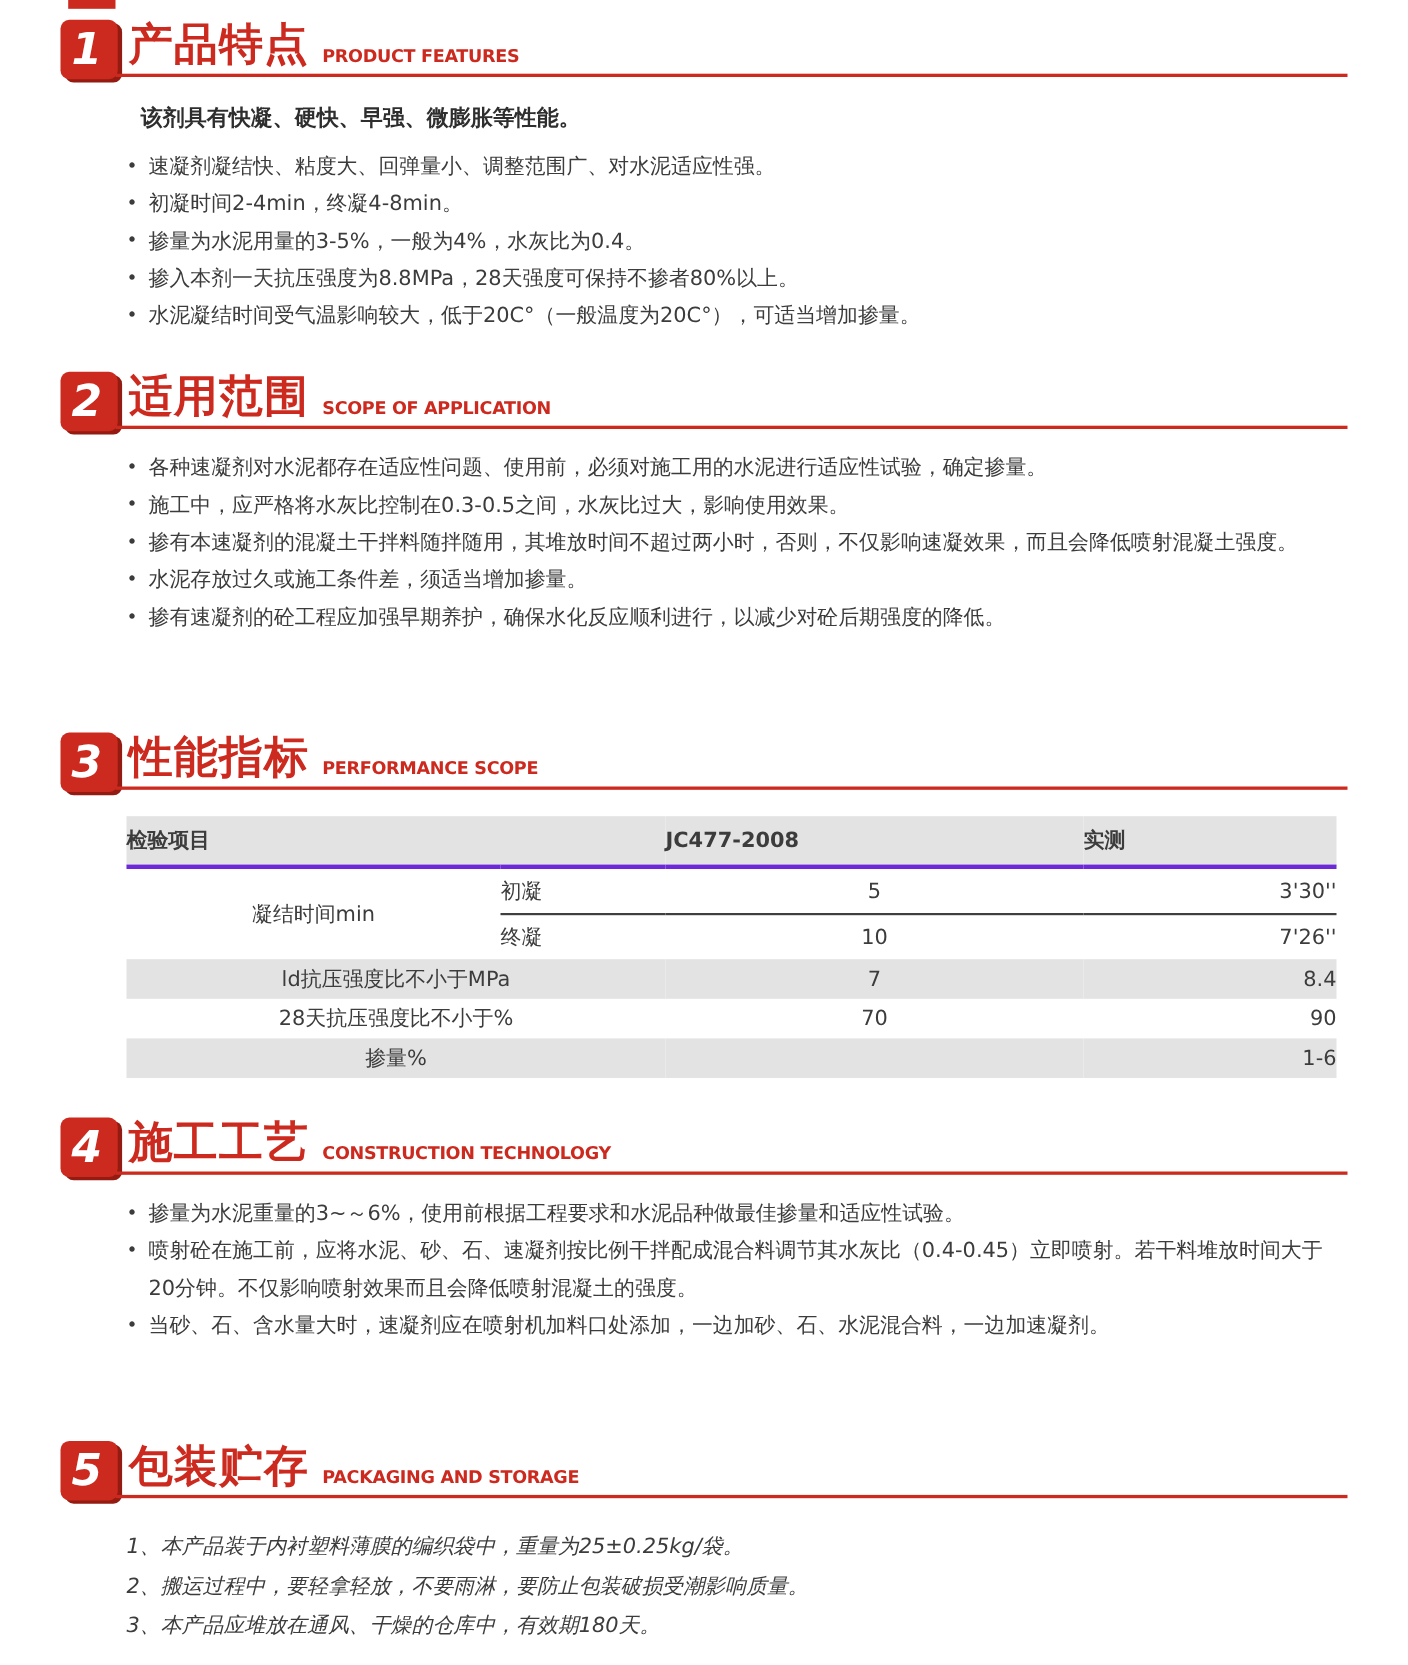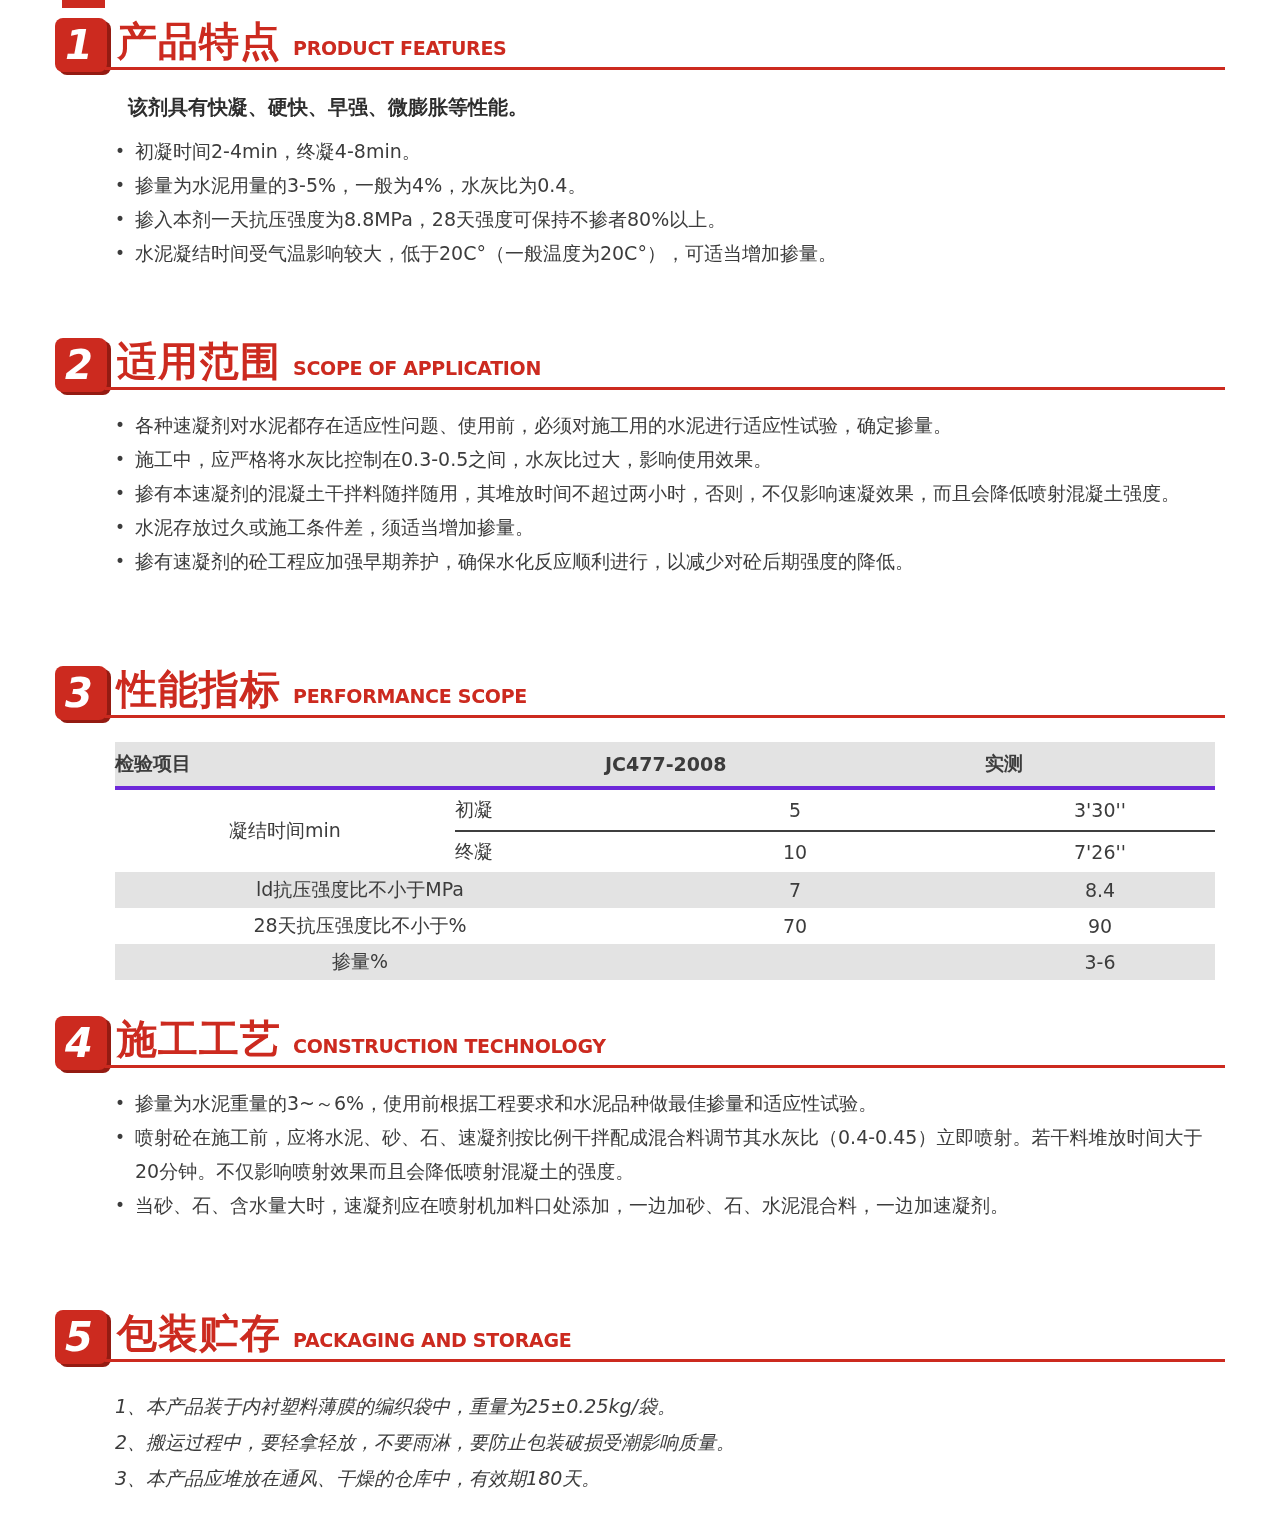--- a/index.html
+++ b/index.html
@@ -15,21 +15,21 @@
   .header-row { position:relative; height:58px; margin:0 55px; }
   .badge { position:absolute; left:0; top:0; width:52px; height:54px;
            background:var(--accent); border-radius:8px;
            box-shadow:4px 3px 0 var(--accent-dark);
            display:flex; align-items:center; justify-content:center; }
   .badge span { color:#fff; font-size:40px; font-weight:bold; font-style:italic;
                 line-height:1; transform:translateX(-2px); }
   .titles { position:absolute; left:62px; bottom:16px; display:flex; align-items:flex-end; gap:12px; }
   .sec-title { color:var(--accent); font-size:40px; font-weight:bold; line-height:0.95;
                letter-spacing:1px; white-space:nowrap; }
-  .sec-sub { color:var(--accent); font-size:19px; font-weight:600; letter-spacing:-0.3px;
+  .sec-sub { color:var(--accent); font-size:16px; font-weight:600; letter-spacing:-0.3px;
              line-height:1.15; white-space:nowrap; }
   .rule { position:absolute; left:50px; right:0; bottom:6px; height:3px; background:var(--accent); }
 
   
   .content { margin:0 55px 0 115px; }
   .intro { font-weight:bold; color:#2e2e2e; font-size:20px; margin:16px 0 6px 13px; line-height:30px; }
   ul.bullets { list-style:none; margin:12px 0 0 0; padding:0; }
   ul.bullets li { position:relative; padding-left:20px; font-size:19px; line-height:34px; color:#3c3c3c; }
   ul.bullets li::before { content:"•"; position:absolute; left:0; top:0; font-size:17px; color:#3c3c3c; }
   ul.plain { list-style:none; margin:20px 0 0 0; padding:0;font-style:italic; }
@@ -37,21 +37,21 @@
 
   
   table.perf { border-collapse:collapse; width:1100px; margin:18px 0 0 115px;
                font-size:19px; table-layout:fixed; }
   table.perf td, table.perf th { padding:0; vertical-align:middle; font-weight:normal; }
   table.perf .stripe { background:var(--stripe); }
   tr.head th { height:44px; font-weight:bold; text-align:left; background:var(--stripe);
                border-bottom:4px solid #6d28d9; }
   th.h-item, td.c-item { padding-left:16px; text-align:center; }
   th.h-std, td.c-std { text-align:center; }
-  th.h-meas, td.c-meas { text-align:center; padding-left:20px; }
+  th.h-meas, td.c-meas { text-align:right; padding-left:20px; }
   td.c-sub { padding-left:50px; text-align:left; }
   tr.subrow td { height:40px; }
   tr.datarow td { height:36px; }
   tr.partial td { border-top:2px solid #3f3f3f; }
 </style>
 </head>
 <body>
 
 <div class="page">
 
@@ -64,20 +64,21 @@
       </div>
       <div class="titles">
         <span class="sec-title">产品特点</span>
         <span class="sec-sub">PRODUCT FEATURES</span>
       </div>
       <div class="rule"></div>
     </div>
     <div class="content">
       <div class="intro">该剂具有快凝、硬快、早强、微膨胀等性能。</div>
       <ul class="bullets">
+        <li>速凝剂凝结快、粘度大、回弹量小、调整范围广、对水泥适应性强。</li>
         <li>初凝时间2-4min，终凝4-8min。</li>
         <li>掺量为水泥用量的3-5%，一般为4%，水灰比为0.4。</li>
         <li>掺入本剂一天抗压强度为8.8MPa，28天强度可保持不掺者80%以上。</li>
         <li>水泥凝结时间受气温影响较大，低于20C°（一般温度为20C°），可适当增加掺量。</li>
       </ul>
     </div>
   </div>
 
   <div class="section" style="top:338px;">
     <div class="header-row">
@@ -143,21 +144,21 @@
         <td class="c-meas">8.4</td>
       </tr>
       <tr class="datarow">
         <td class="c-item" colspan="2">28天抗压强度比不小于%</td>
         <td class="c-std">70</td>
         <td class="c-meas">90</td>
       </tr>
       <tr class="datarow stripe">
         <td class="c-item" colspan="2">掺量%</td>
         <td class="c-std"></td>
-        <td class="c-meas">3-6</td>
+        <td class="c-meas">1-6</td>
       </tr>
     </tbody>
       </table>
   </div>
 
   <div class="section" style="top:1016px;">
     <div class="header-row">
       <div class="badge">
         <span>4</span>
       </div>

